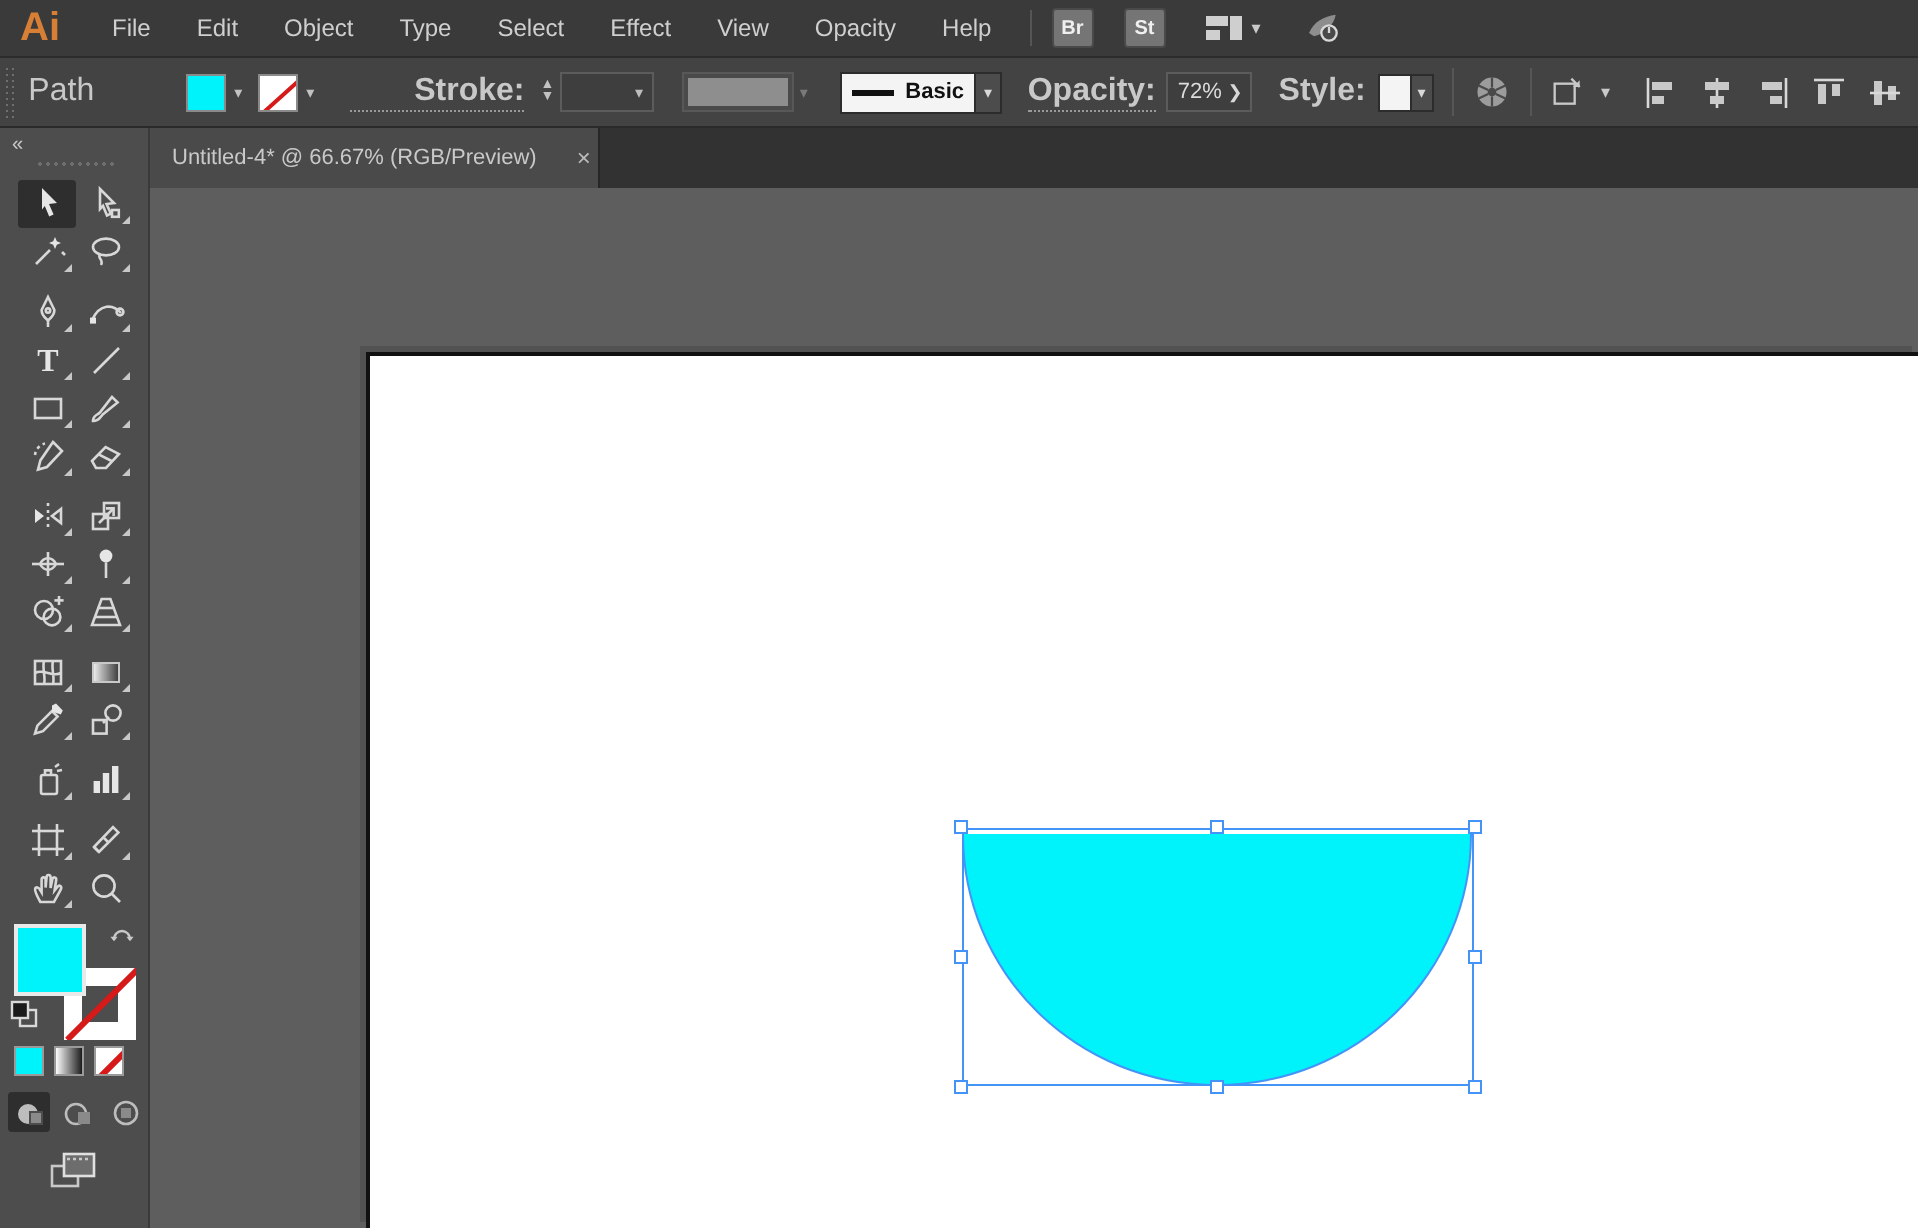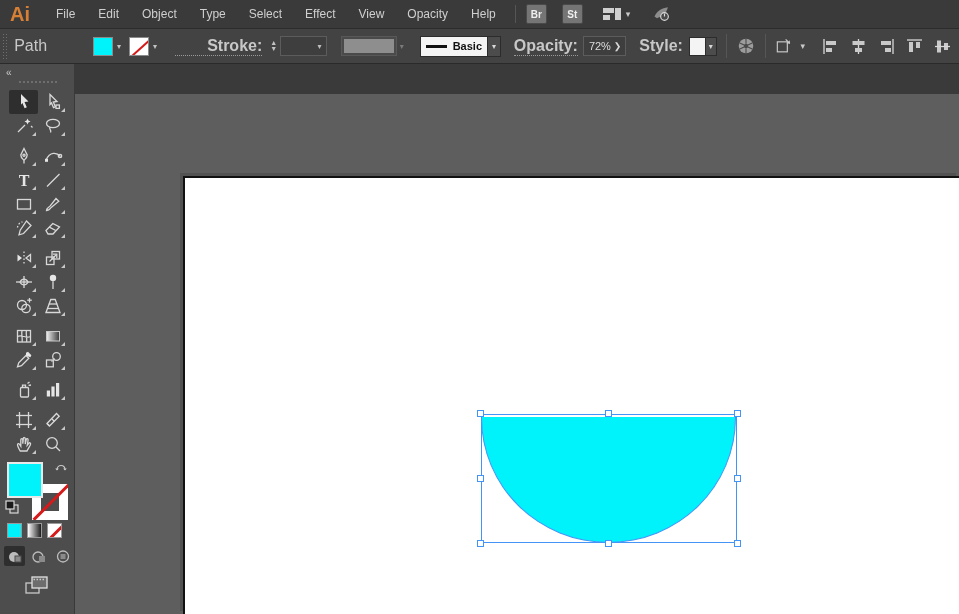--- a/index.html
+++ b/index.html
@@ -536,20 +536,26 @@
 
     <div class="screenmode">
       <svg width="26" height="22" viewBox="0 0 26 22" fill="none" stroke="#c9c9c9" stroke-width="1.3">
         <rect x="2" y="9" width="13" height="10" fill="#4d4d4d"></rect>
         <rect x="8" y="3" width="15" height="11" fill="#6d6d6d" stroke="#e0e0e0"></rect>
         <line x1="9.5" y1="5.5" x2="21.5" y2="5.5" stroke-dasharray="1.5 1.5"></line>
       </svg>
     </div>
   </div>
 
+  <div class="tabbar">
+    <div class="doc-tab">
+      <span class="doc-tab-title">Untitled-4* @ 66.67% (RGB/Preview)</span>
+      <span class="doc-tab-close">×</span>
+    </div>
+  </div>
 
   <div class="canvas">
     <div class="artboard"></div>
     <div class="sel-group">
       <div class="bbox"></div>
       <div class="semicircle fill-cyan" style="background: rgb(0, 242, 250);"></div>
       <div class="handle" style="left:-4px;top:-4px;"></div>
       <div class="handle" style="left:124px;top:-4px;"></div>
       <div class="handle" style="right:-4px;top:-4px;"></div>
       <div class="handle" style="left:-4px;top:61px;"></div>

